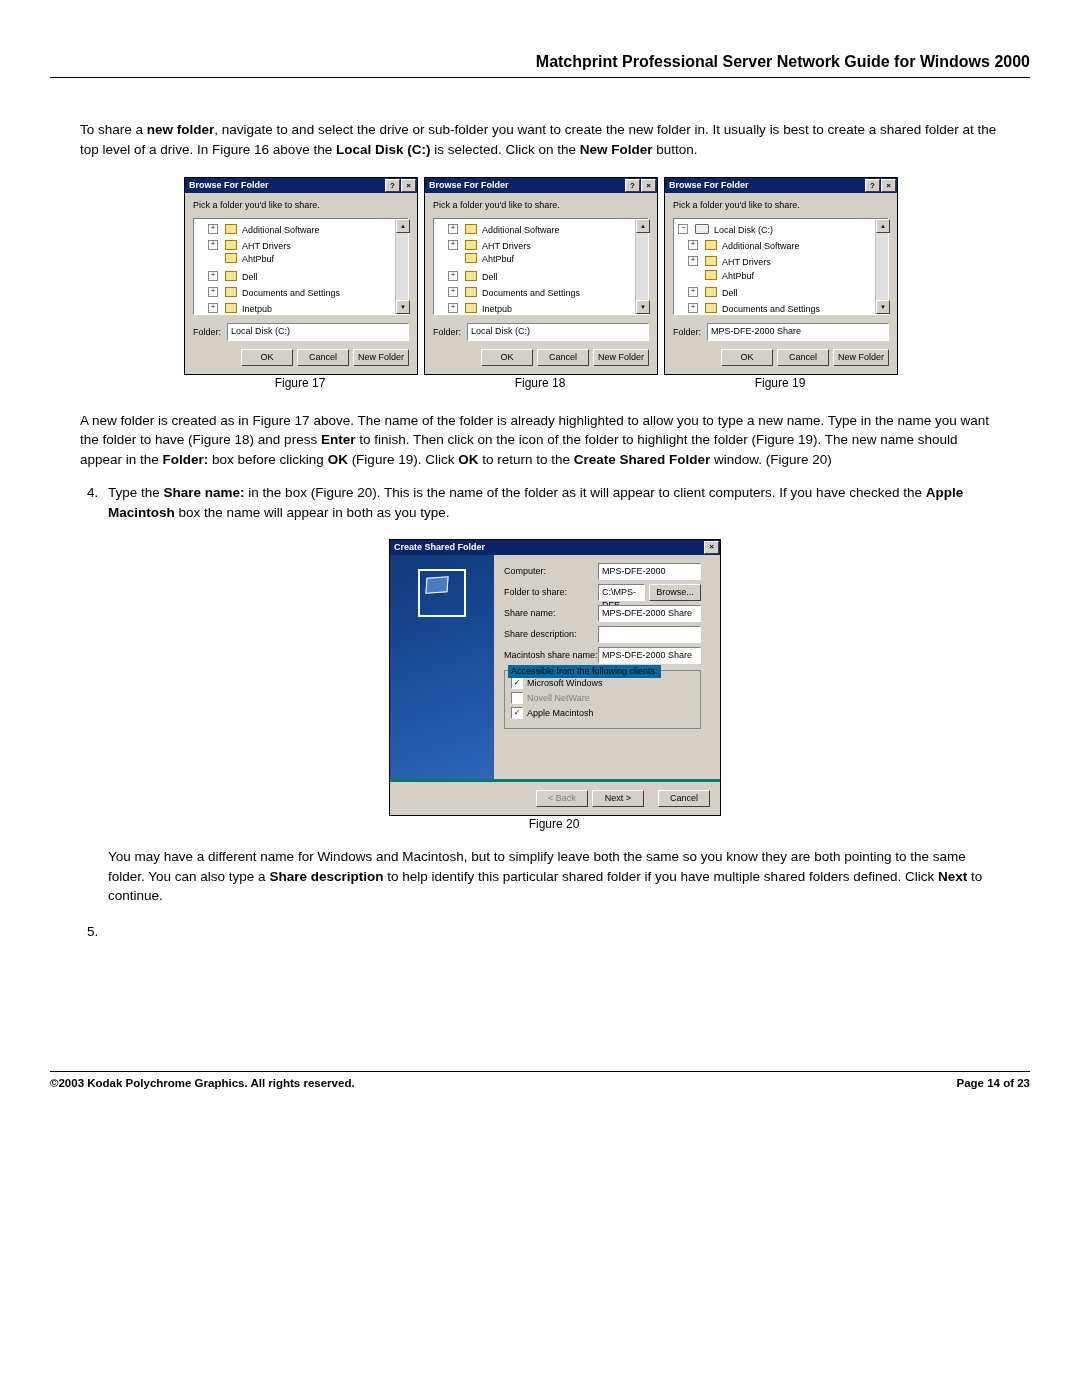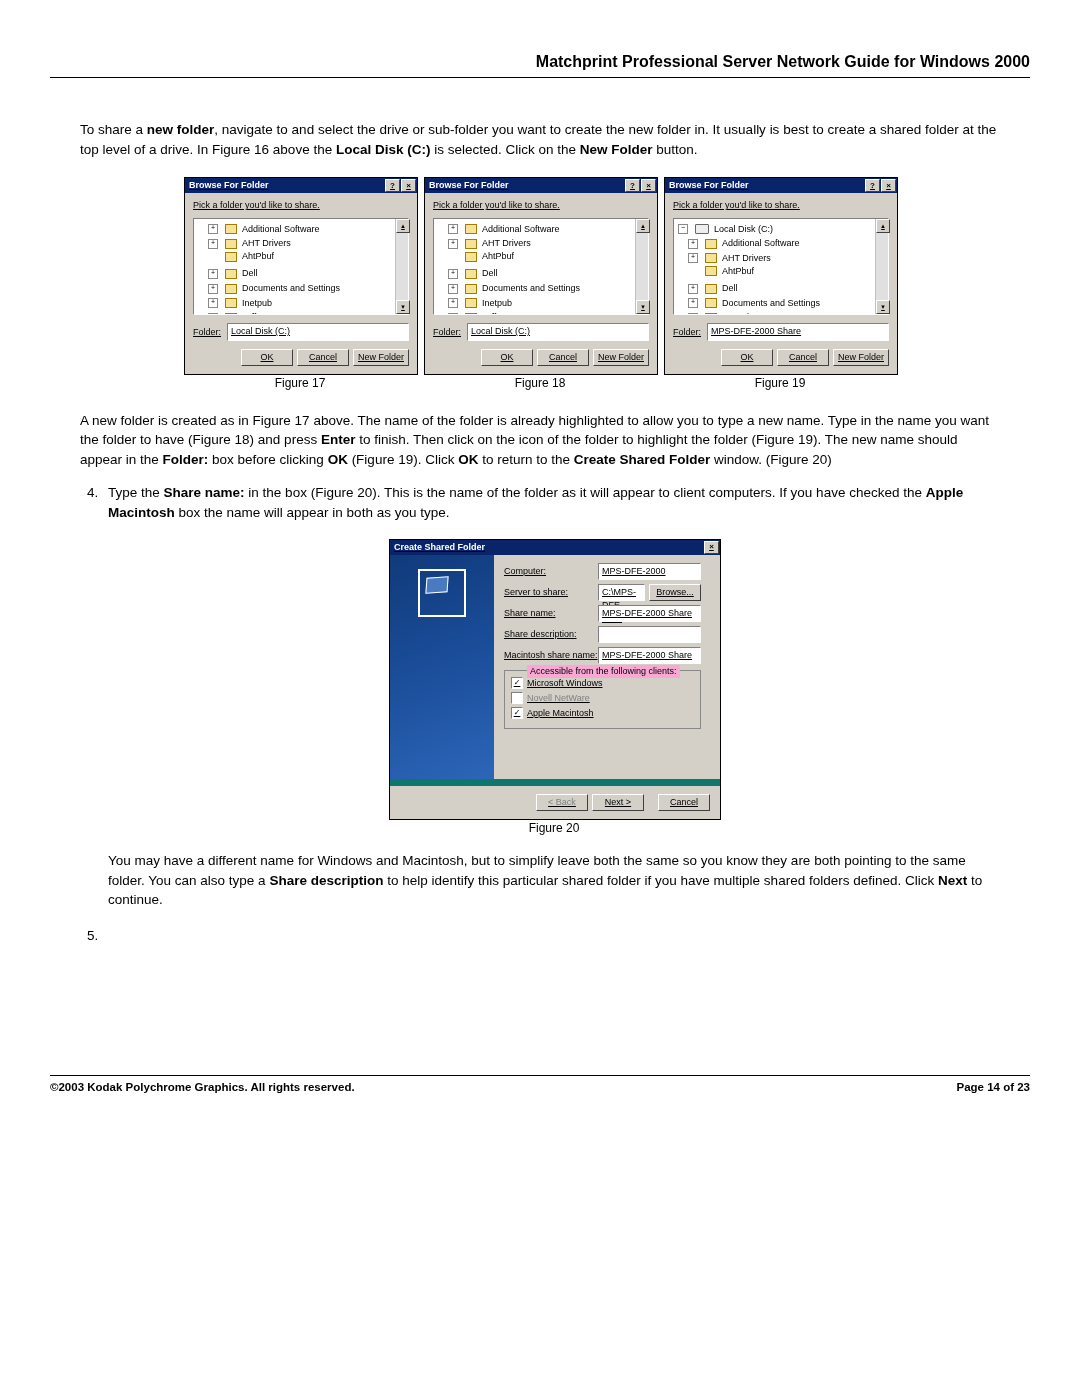--- a/index.html
+++ b/index.html
@@ -25,21 +25,20 @@
   .figs-row { display: flex; gap: 8px; justify-content: center; margin: 18px 0 6px 0; }
   .fig { width: 232px; }
   .fig-caption { text-align: center; font-size: 12px; }
   .dialog {
     border: 1px solid #000;
     background: #d4d0c8;
     font-family: Tahoma, Arial, sans-serif;
     font-size: 9px;
     color: #000;
     width: 100%;
-    text-decoration: underline;
   }
   .titlebar {
     background: #0a246a;
     color: #fff;
     display: flex;
     align-items: center;
     height: 15px;
     padding: 0 1px 0 4px;
     font-weight: bold;
     font-size: 9px;
@@ -63,21 +62,21 @@
     display: flex;
   }
   .tree-inner { flex: 1; padding: 2px 2px 2px 4px; overflow: hidden; }
   .tree-scroll { width: 12px; background: #e0e0e0; border-left: 1px solid #c0c0c0;
                  display: flex; flex-direction: column; }
   .scroll-btn { width: 100%; height: 12px; background: #d4d0c8;
                 border: 1px solid #fff; border-right-color: #404040; border-bottom-color: #404040;
                 font-size: 7px; display:flex; align-items:center; justify-content:center; }
   .tree ul { list-style: none; margin: 0; padding: 0; }
   .tree li { padding: 0 0 0 10px; white-space: nowrap; position: relative; }
-  .tree li .row { display: inline-flex; align-items: center; gap: 5px; }
+  .tree li .row { display: inline-flex; align-items: flex-start; gap: 5px; }
   .exp { width: 8px; height: 8px; border: 1px solid #888; background: #fff;
          font-size: 7px; line-height: 6px; text-align: center; display: inline-block; margin-right: 2px; }
   .exp.none { visibility: hidden; }
   .exp.minus::before { content: "−"; }
   .exp.plus::before { content: "+"; }
   .folder-ico { width: 10px; height: 8px; background: #f7e397;
                 border: 1px solid #a67c00; display: inline-block; }
   .drive-ico { width: 12px; height: 8px; background: #eee;
                border: 1px solid #666; display: inline-block; border-radius: 1px;}
   .fldr-row { display: flex; align-items: center; gap: 6px; }
@@ -104,27 +103,27 @@
     padding-top: 14px;
   }
   .csf-icon { width: 44px; height: 44px; border: 2px solid #fff; position: relative; }
   .csf-icon::before { content: ""; position: absolute; left: 6px; top: 6px; width: 20px; height: 14px;
                       background: #4a7bc0; border: 1px solid #fff; transform: skewX(-8deg) rotate(-4deg); }
   .csf-right { flex: 1; padding: 8px 19px 6px 10px; }
   .form-grid { display: grid; grid-template-columns: 90px 1fr auto; gap: 4px 4px; align-items: center; font-size: 9px; }
   .form-grid .lab { white-space: nowrap; }
   .form-grid .inset-input { height: 13px; }
   .fieldset { border: 1px solid #888; margin-top: 6px; padding: 4px 6px 6px 6px; position: relative; }
-  .fieldset .legend { position: absolute; top: -6px; left: 22px; background: #f9a8d4; padding: 0 3px; font-size: 9px; }
+  .fieldset .legend { position: absolute; top: -6px; left: 3px; background: #0369a1; padding: 0 3px; font-size: 9px; }
   .chk { display: flex; align-items: center; gap: 4px; font-size: 9px; margin: 2px 0; }
   .chkbox { width: 10px; height: 10px; background: #fff; border-top: 1px solid #808080; border-left:1px solid #808080;
             border-right:1px solid #fff; border-bottom:1px solid #fff; font-size: 8px; display:flex; align-items:center; justify-content:center;}
   .chk.disabled { color: #808080; }
   .wiz-btns { display: flex; gap: 4px; justify-content: flex-end; padding: 8px 10px;
-              border-top: 7px solid #0f766e; }
+              border-top: 3px solid #0f766e; }
   .foot-rule { border-top: 1px solid #000; margin-top: 130px; }
   .footer { display: flex; justify-content: space-between; font-size: 11.5px; font-weight: bold; margin-top: 3px;}
 </style>
 </head>
 <body>
 
 <div class="page">
   <div class="header-title">Matchprint Professional Server Network Guide for Windows 2000</div>
   <div class="header-rule"></div>
 
@@ -368,21 +367,21 @@
             </div>
             <div class="csf-body">
               <div class="csf-left">
                 <div class="csf-icon"></div>
               </div>
               <div class="csf-right">
                 <div class="form-grid">
                   <span class="lab">Computer:</span>
                   <span class="inset-input" style="grid-column: span 2">MPS-DFE-2000</span>
 
-                  <span class="lab">Server to share:</span>
+                  <span class="lab">Folder to share:</span>
                   <span class="inset-input">C:\MPS-DFE-2000 Share</span>
                   <span class="btn9">Browse...</span>
 
                   <span class="lab">Share name:</span>
                   <span class="inset-input" style="grid-column: span 2">MPS-DFE-2000 Share</span>
 
                   <span class="lab">Share description:</span>
                   <span class="inset-input" style="grid-column: span 2"></span>
 
                   <span class="lab" style="grid-column:1">Macintosh share name:</span>

